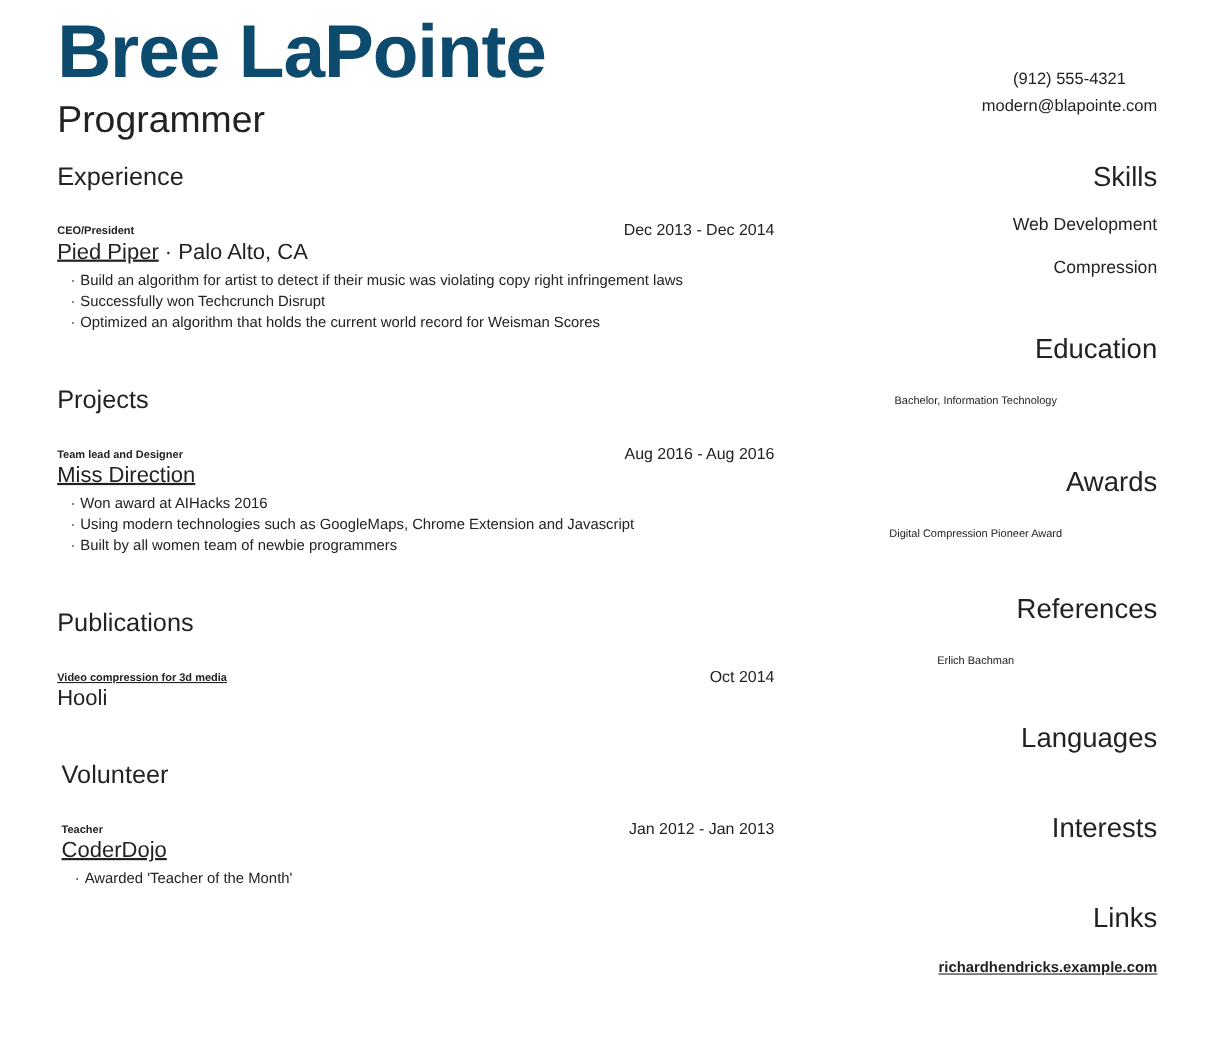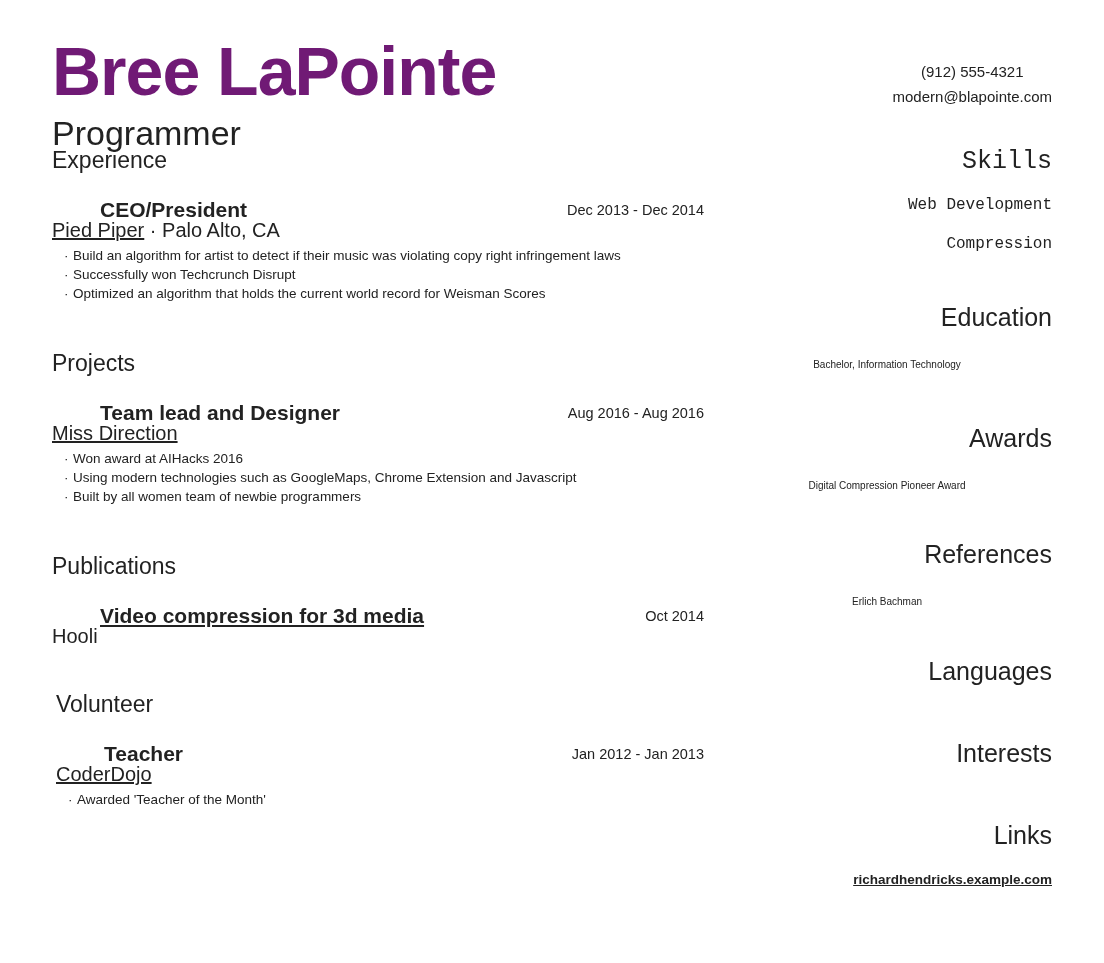--- a/index.html
+++ b/index.html
@@ -33,23 +33,22 @@
   .identity {
     position: absolute;
     left: 0;
     top: 14px;
   }
   .full-name {
     font-size: 68px;
     font-weight: bold;
     line-height: 0.98;
     letter-spacing: -1px;
-    color: #701a75;
+    color: #0c4a6e;
     white-space: nowrap;
-    margin-top: 24px;
   }
   .job-title {
     font-size: 34px;
     font-weight: normal;
     line-height: 1.05;
     margin-top: 11px;
     color: #222222;
   }
   .contact-block {
     position: absolute;
@@ -87,25 +86,24 @@
     color: #222222;
   }
   .entry {
     position: relative;
   }
   .entry-top {
     position: relative;
     display: block;
   }
   .entry-role {
-    font-size: 21px;
+    font-size: 10px;
     font-weight: bold;
     line-height: 19px;
     display: inline-block;
-    margin-left: 48px;
   }
   .entry-role.linked {
     text-decoration: underline;
   }
   .entry-date {
     position: absolute;
     right: 0;
     top: 1px;
     font-size: 14.5px;
     font-weight: normal;
@@ -219,21 +217,21 @@
           <div class="entry" style="margin-top: 27px;">
             <div class="entry-top"><span class="entry-role">Teacher</span><span class="entry-date">Jan 2012 - Jan 2013</span></div>
             <div class="entry-org-line"><span class="org">CoderDojo</span></div>
             <div class="highlights">
               <div class="highlight"><span class="dot">·</span><span>Awarded 'Teacher of the Month'</span></div>
             </div>
           </div>
         </div>
       </div>
     <div class="col-side" id="col-side">
-        <div style="position: absolute; left: 0px; right: 0px; top: 0px; font-family: Liberation Mono, monospace;">
+        <div style="position: absolute; left: 0px; right: 0px; top: 0px;">
           <div class="side-heading">Skills</div>
           <div class="side-item" style="margin-top: 18px;">Web Development</div>
           <div class="side-item" style="margin-top: 17px;">Compression</div>
         </div>
         <div style="position: absolute; left: 0px; right: 0px; top: 156px;">
           <div class="side-heading">Education</div>
           <div class="side-item small" style="margin-top: 23px;">Bachelor, Information Technology</div>
         </div>
         <div style="position: absolute; left: 0px; right: 0px; top: 277px;">
           <div class="side-heading">Awards</div>

